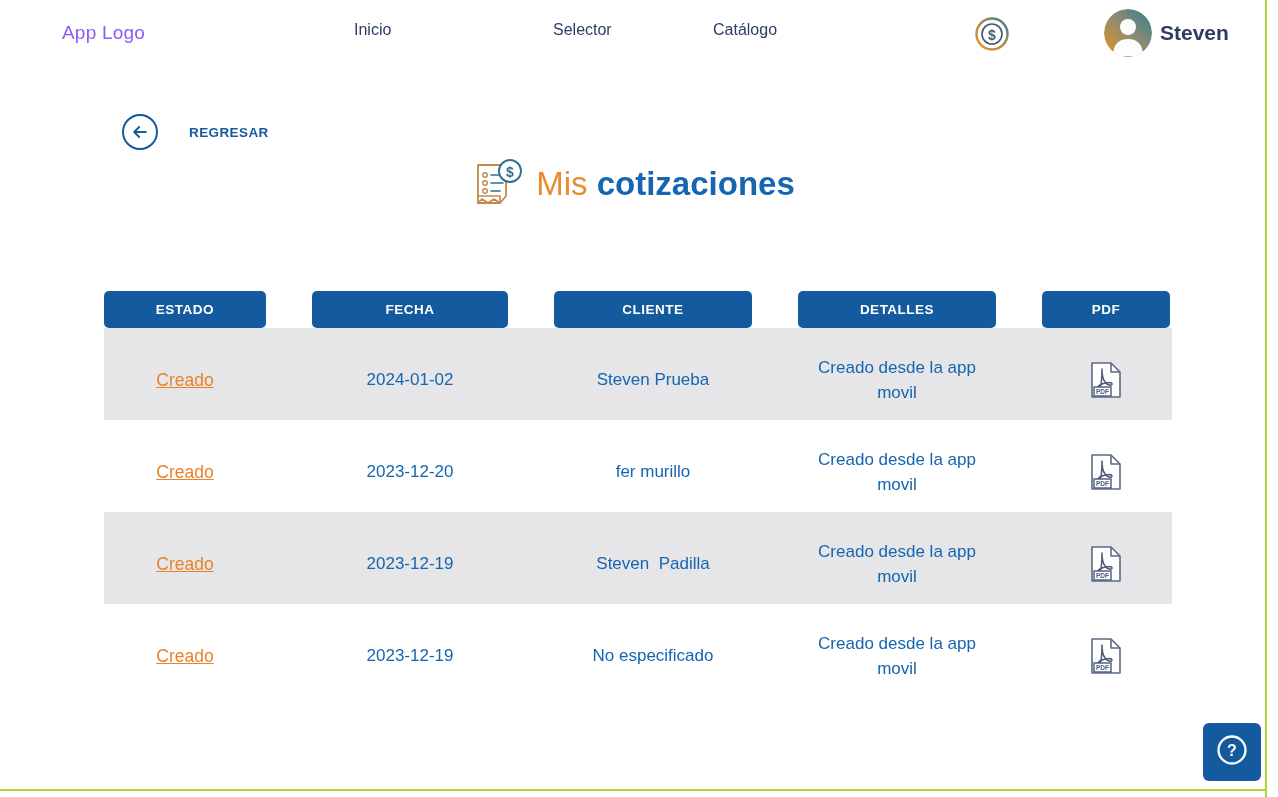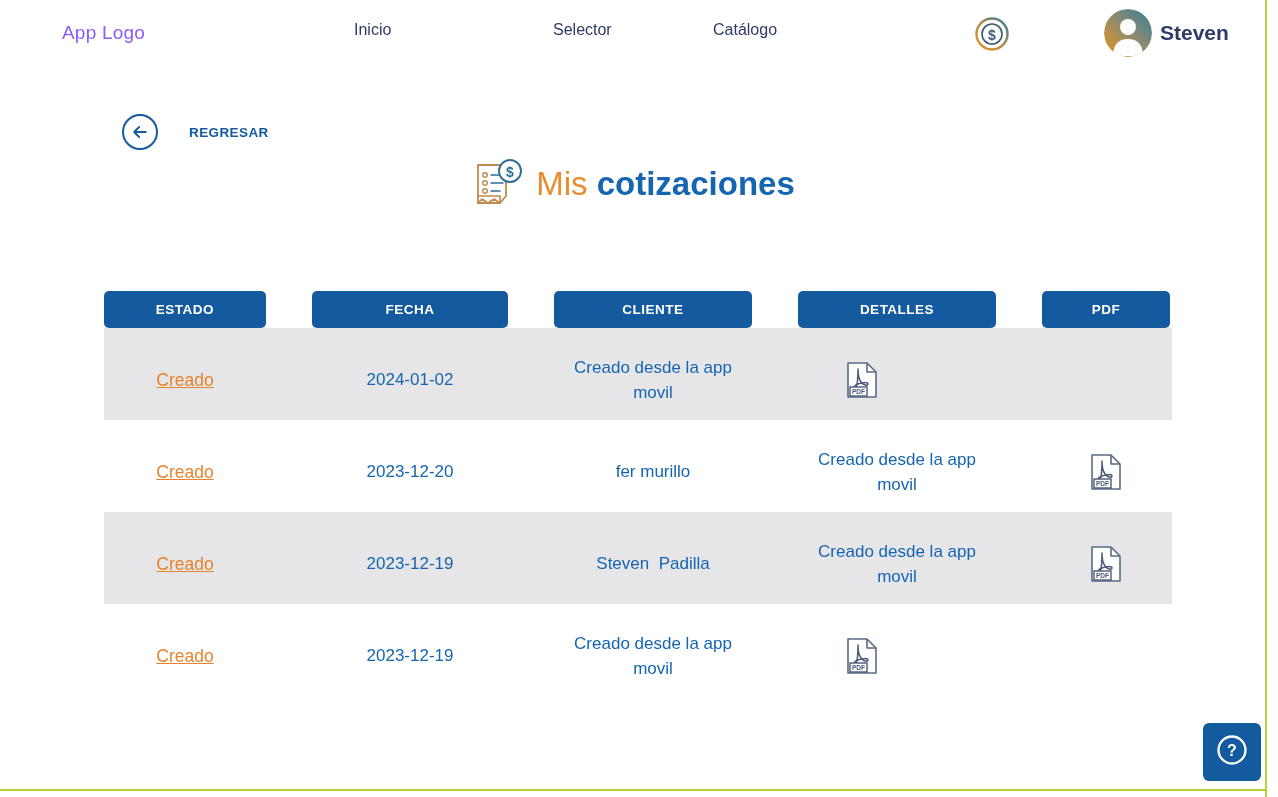--- a/index.html
+++ b/index.html
@@ -273,20 +273,23 @@
       <div class="hdr-cell c-cliente">CLIENTE</div>
       <div class="hdr-cell c-detalles">DETALLES</div>
       <div class="hdr-cell c-pdf">PDF</div>
     </div>
 
     <div class="data-row striped">
       <div class="cell c-estado">
         <a class="status-link">Creado</a>
       </div>
       <div class="cell c-fecha">2024-01-02</div>
+      <div class="cell c-cliente">
+        <span class="client-text">Steven Prueba</span>
+      </div>
       <div class="cell c-detalles">Creado desde la app movil</div>
       <div class="cell c-pdf">
         <span class="pdf-icon">
           <svg viewBox="0 0 34 38" width="34" height="38">
             <path d="M3 2 H22 L31 11 V36 H3 Z" fill="#ffffff" stroke="#5a6b85" stroke-width="1.6" stroke-linejoin="round"></path>
             <path d="M22 2 V11 H31" fill="none" stroke="#5a6b85" stroke-width="1.6" stroke-linejoin="round"></path>
             <path d="M13 8 C13 8 13 17 16 21 C18.5 24.5 23 25 23 23 C23 21 18 21 13 23 C9 24.5 8 27 9.5 27.8 C11 28.6 13 24 13 8 Z" fill="none" stroke="#4a5a78" stroke-width="1.5" stroke-linejoin="round"></path>
             <rect x="5" y="26" width="17" height="9" fill="#ffffff" stroke="#4a5a78" stroke-width="1.4"></rect>
             <text x="13.5" y="33" text-anchor="middle" font-family="Liberation Sans, sans-serif" font-size="6.6" font-weight="bold" fill="#4a5a78">PDF</text>
           </svg>
@@ -336,20 +339,23 @@
           </svg>
         </span>
       </div>
     </div>
 
     <div class="data-row">
       <div class="cell c-estado">
         <a class="status-link">Creado</a>
       </div>
       <div class="cell c-fecha">2023-12-19</div>
+      <div class="cell c-cliente">
+        <span class="client-text">No especificado</span>
+      </div>
       <div class="cell c-detalles">Creado desde la app movil</div>
       <div class="cell c-pdf">
         <span class="pdf-icon">
           <svg viewBox="0 0 34 38" width="34" height="38">
             <path d="M3 2 H22 L31 11 V36 H3 Z" fill="#ffffff" stroke="#5a6b85" stroke-width="1.6" stroke-linejoin="round"></path>
             <path d="M22 2 V11 H31" fill="none" stroke="#5a6b85" stroke-width="1.6" stroke-linejoin="round"></path>
             <path d="M13 8 C13 8 13 17 16 21 C18.5 24.5 23 25 23 23 C23 21 18 21 13 23 C9 24.5 8 27 9.5 27.8 C11 28.6 13 24 13 8 Z" fill="none" stroke="#4a5a78" stroke-width="1.5" stroke-linejoin="round"></path>
             <rect x="5" y="26" width="17" height="9" fill="#ffffff" stroke="#4a5a78" stroke-width="1.4"></rect>
             <text x="13.5" y="33" text-anchor="middle" font-family="Liberation Sans, sans-serif" font-size="6.6" font-weight="bold" fill="#4a5a78">PDF</text>
           </svg>

